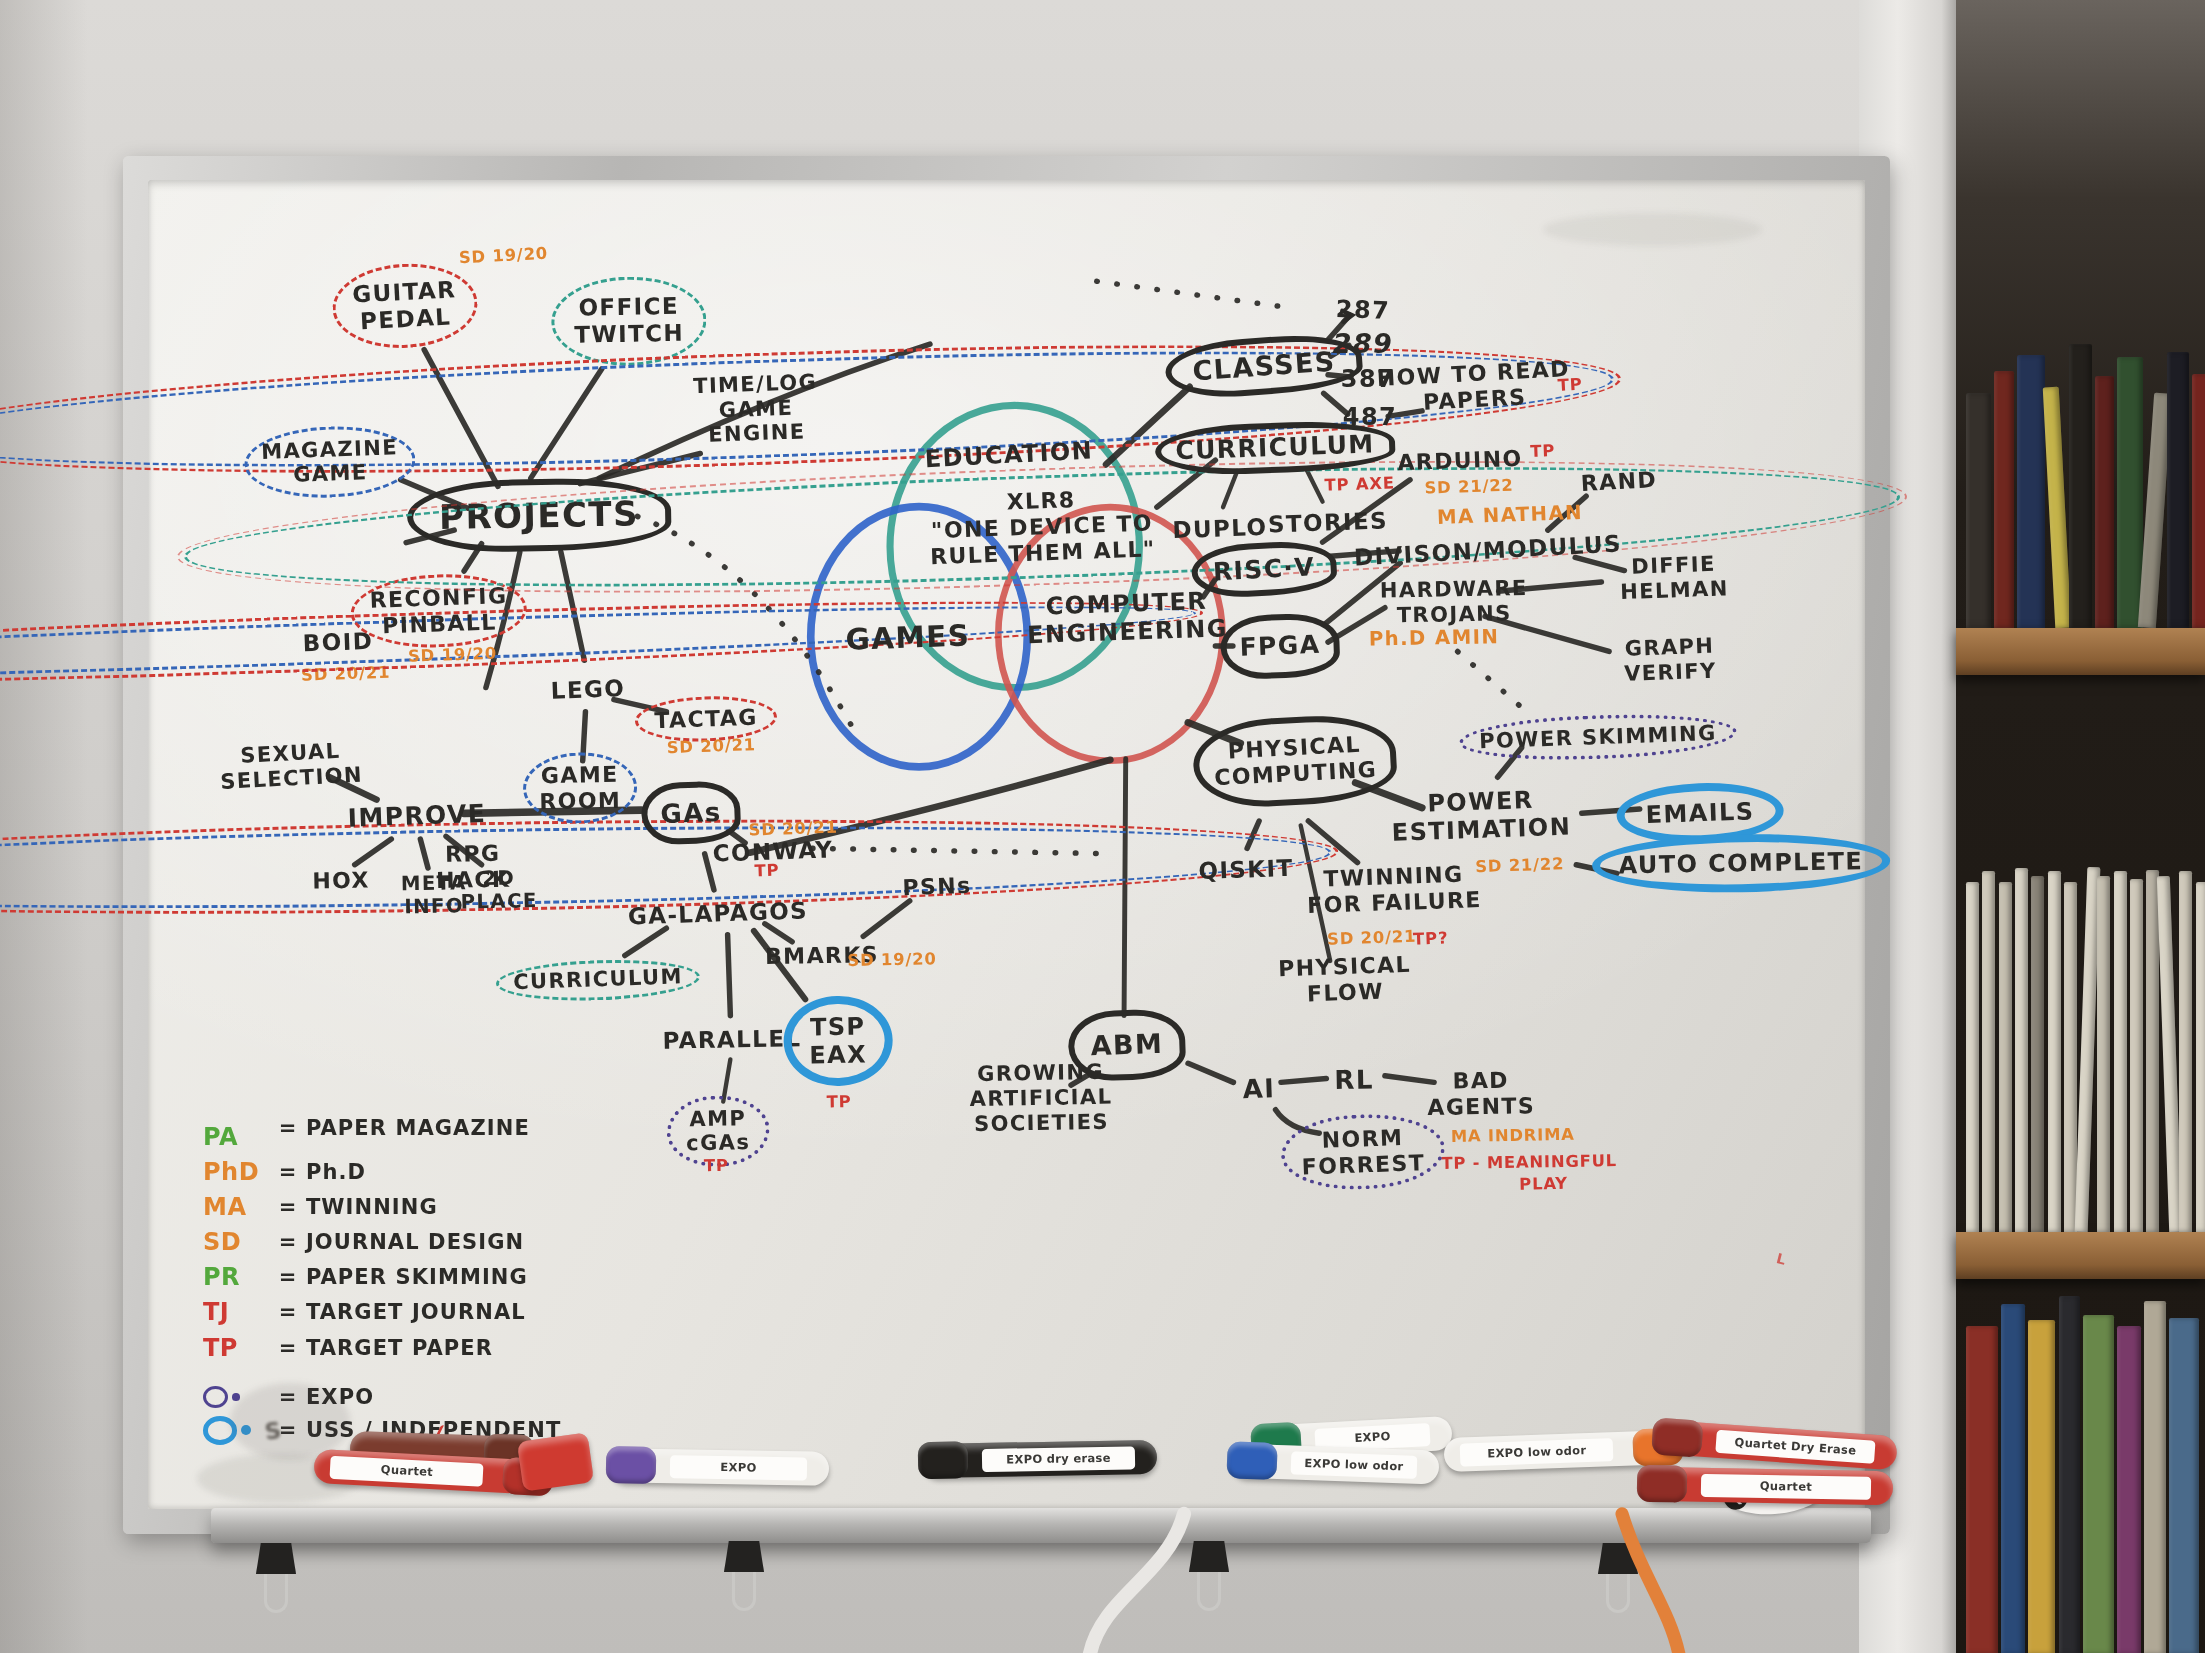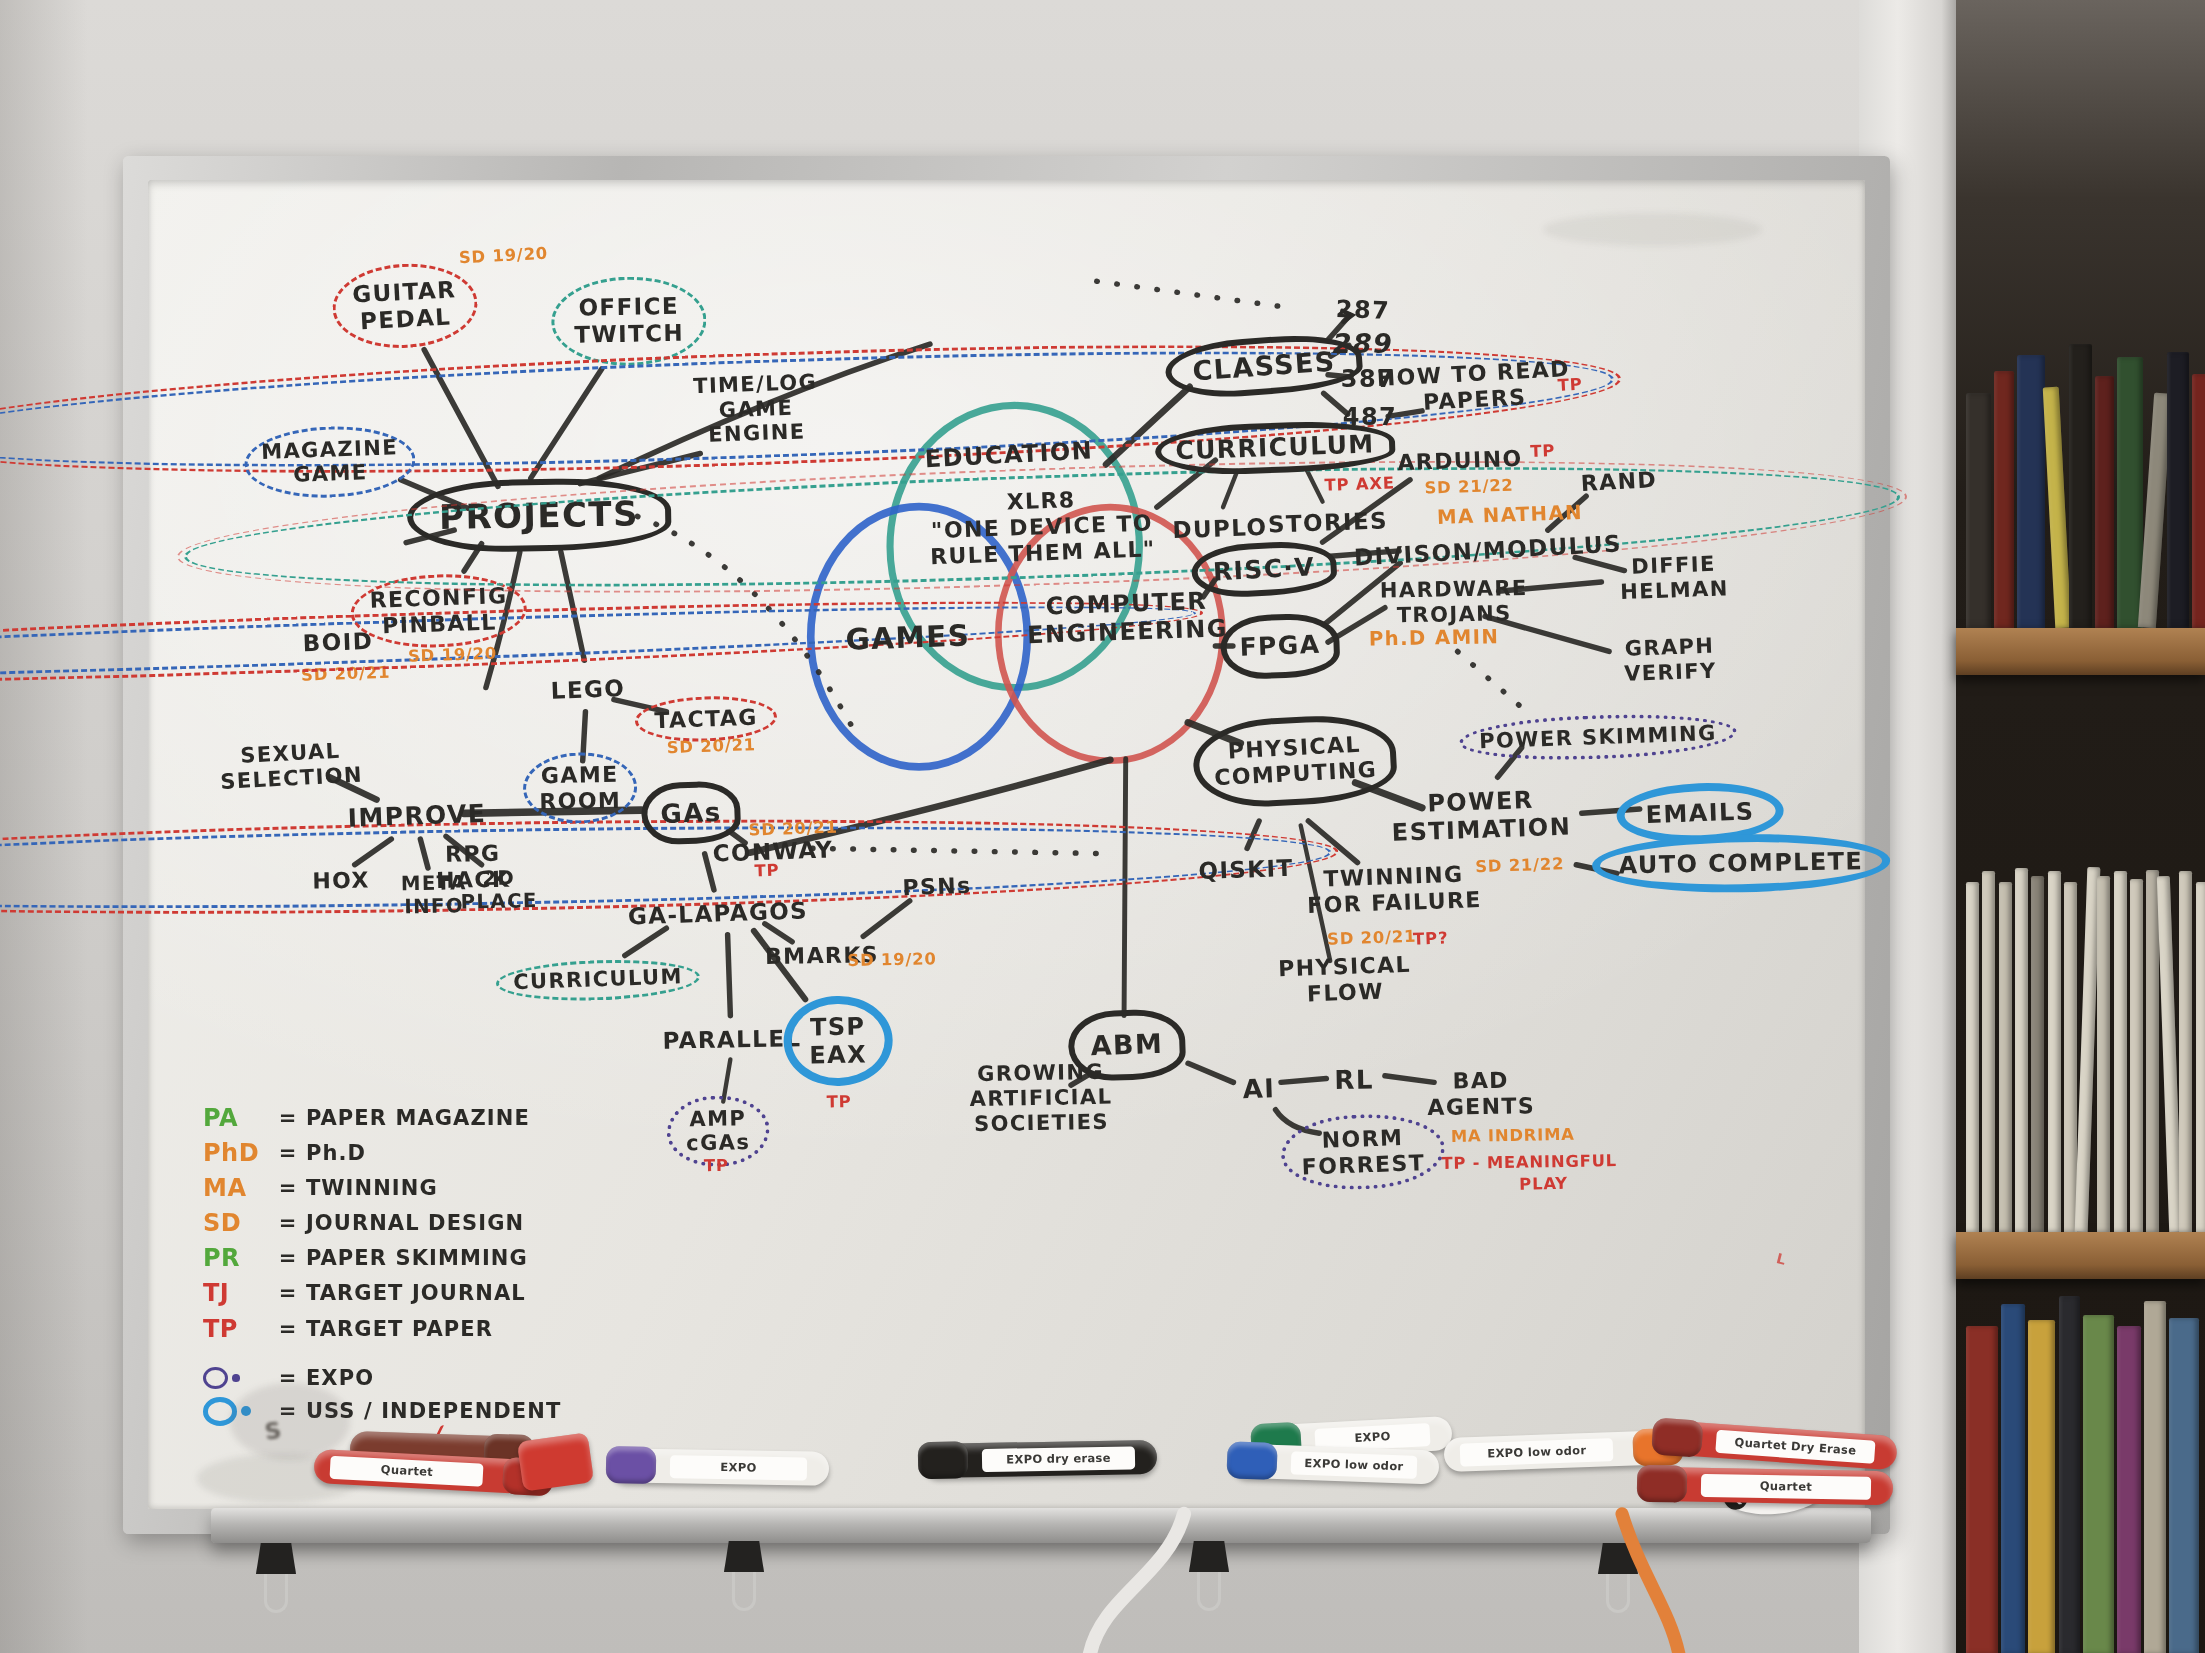--- a/index.html
+++ b/index.html
@@ -167,21 +167,21 @@
       <path d="M2072,1650 L2155,1643" stroke="#2b2a27" stroke-width="10" fill="none" stroke-linecap="round" opacity=".92"></path>
       <path d="M2262,1638 L2352,1650" stroke="#2b2a27" stroke-width="10" fill="none" stroke-linecap="round" opacity=".92"></path>
       <path d="M2062,1700 Q2085,1735 2142,1743" stroke="#2b2a27" stroke-width="10" fill="none" stroke-linecap="round" opacity=".92"></path>
       <path d="M895,615 Q1120,700 1285,995" stroke="#2b2a27" stroke-width="10" fill="none" stroke-linecap="round" opacity=".92" stroke-dasharray="1 36"></path>
       <path d="M1215,1222 L1768,1232" stroke="#2b2a27" stroke-width="10" fill="none" stroke-linecap="round" opacity=".92" stroke-dasharray="1 36"></path>
       <path d="M1735,185 L2078,232" stroke="#2b2a27" stroke-width="10" fill="none" stroke-linecap="round" opacity=".92" stroke-dasharray="1 36"></path>
       <path d="M1100,1230 Q1480,1140 1760,1060" stroke="#2b2a27" stroke-width="12" fill="none" stroke-linecap="round" opacity=".92"></path>
     </svg>
   <div class="legend" id="legend">
       <div class="lrow">
-        <span class="lsym" style="color: rgb(83, 168, 60);">PA</span>
+        <span class="lsym" style="color: rgb(83, 168, 60); margin-top: 19px;">PA</span>
         <span class="llab">= PAPER MAGAZINE</span>
       </div>
       <div class="lrow">
         <span class="lsym" style="color: rgb(225, 134, 47);">PhD</span>
         <span class="llab">= Ph.D</span>
       </div>
       <div class="lrow">
         <span class="lsym" style="color: rgb(225, 134, 47);">MA</span>
         <span class="llab">= TWINNING</span>
       </div>

